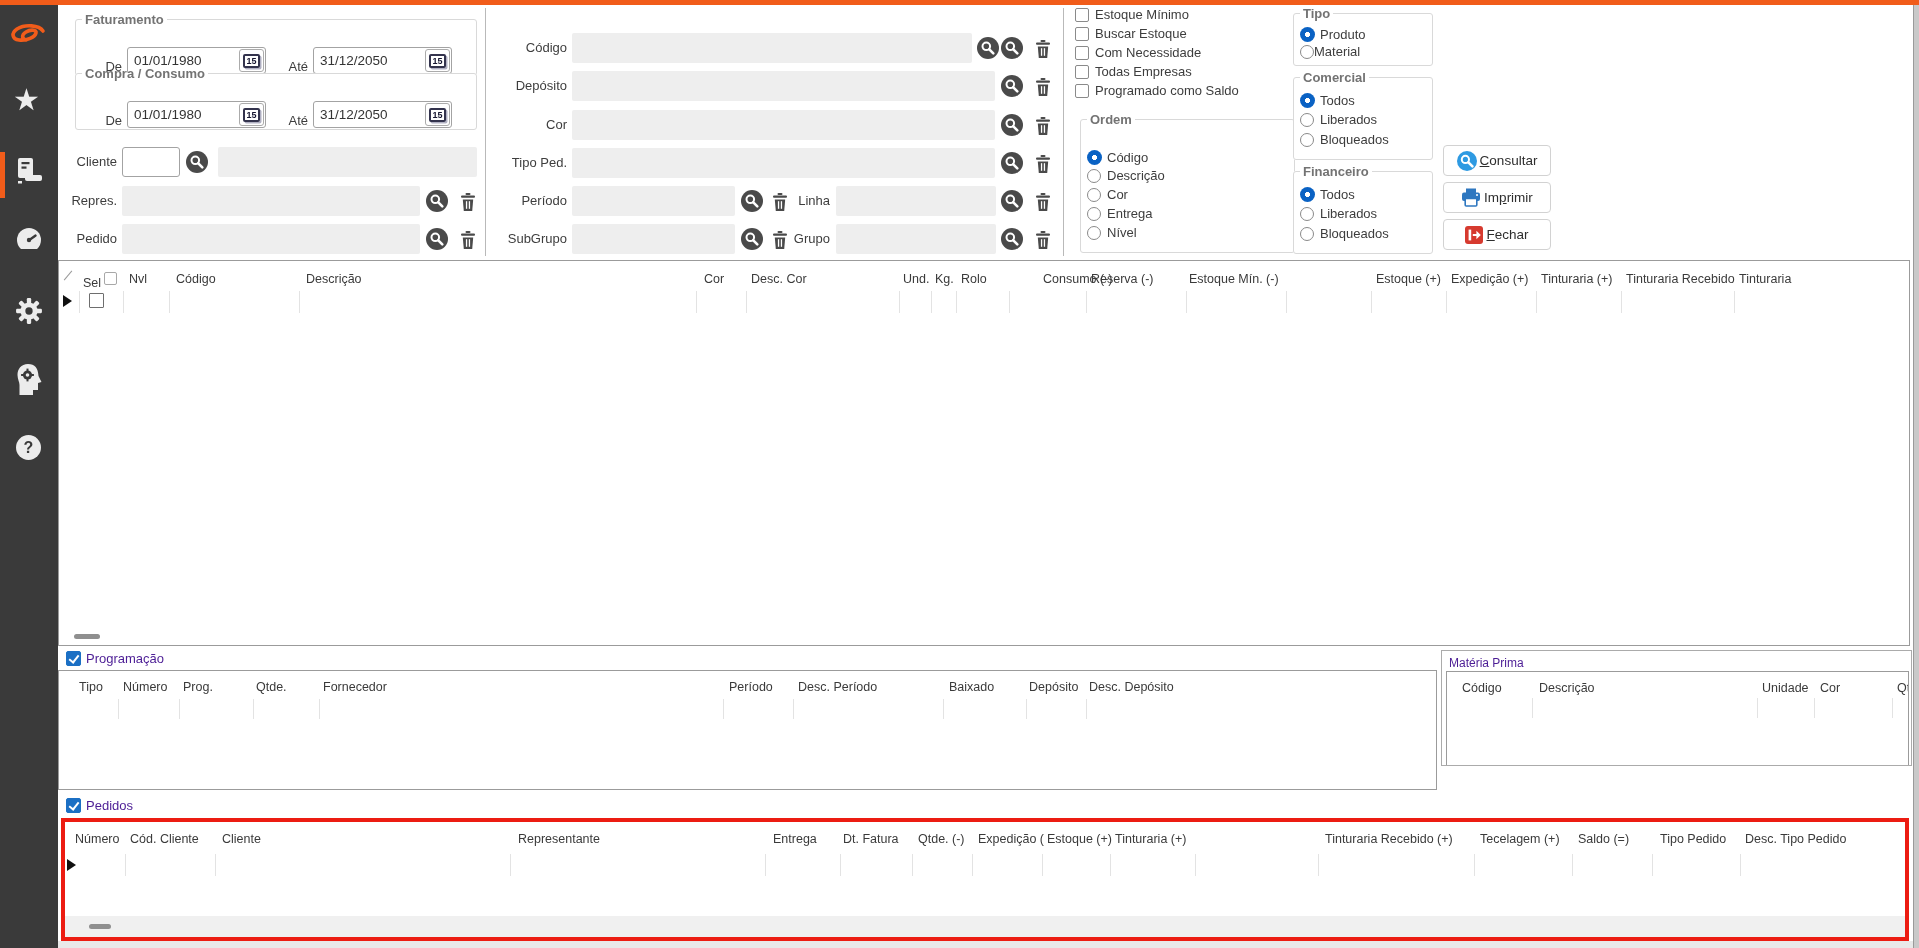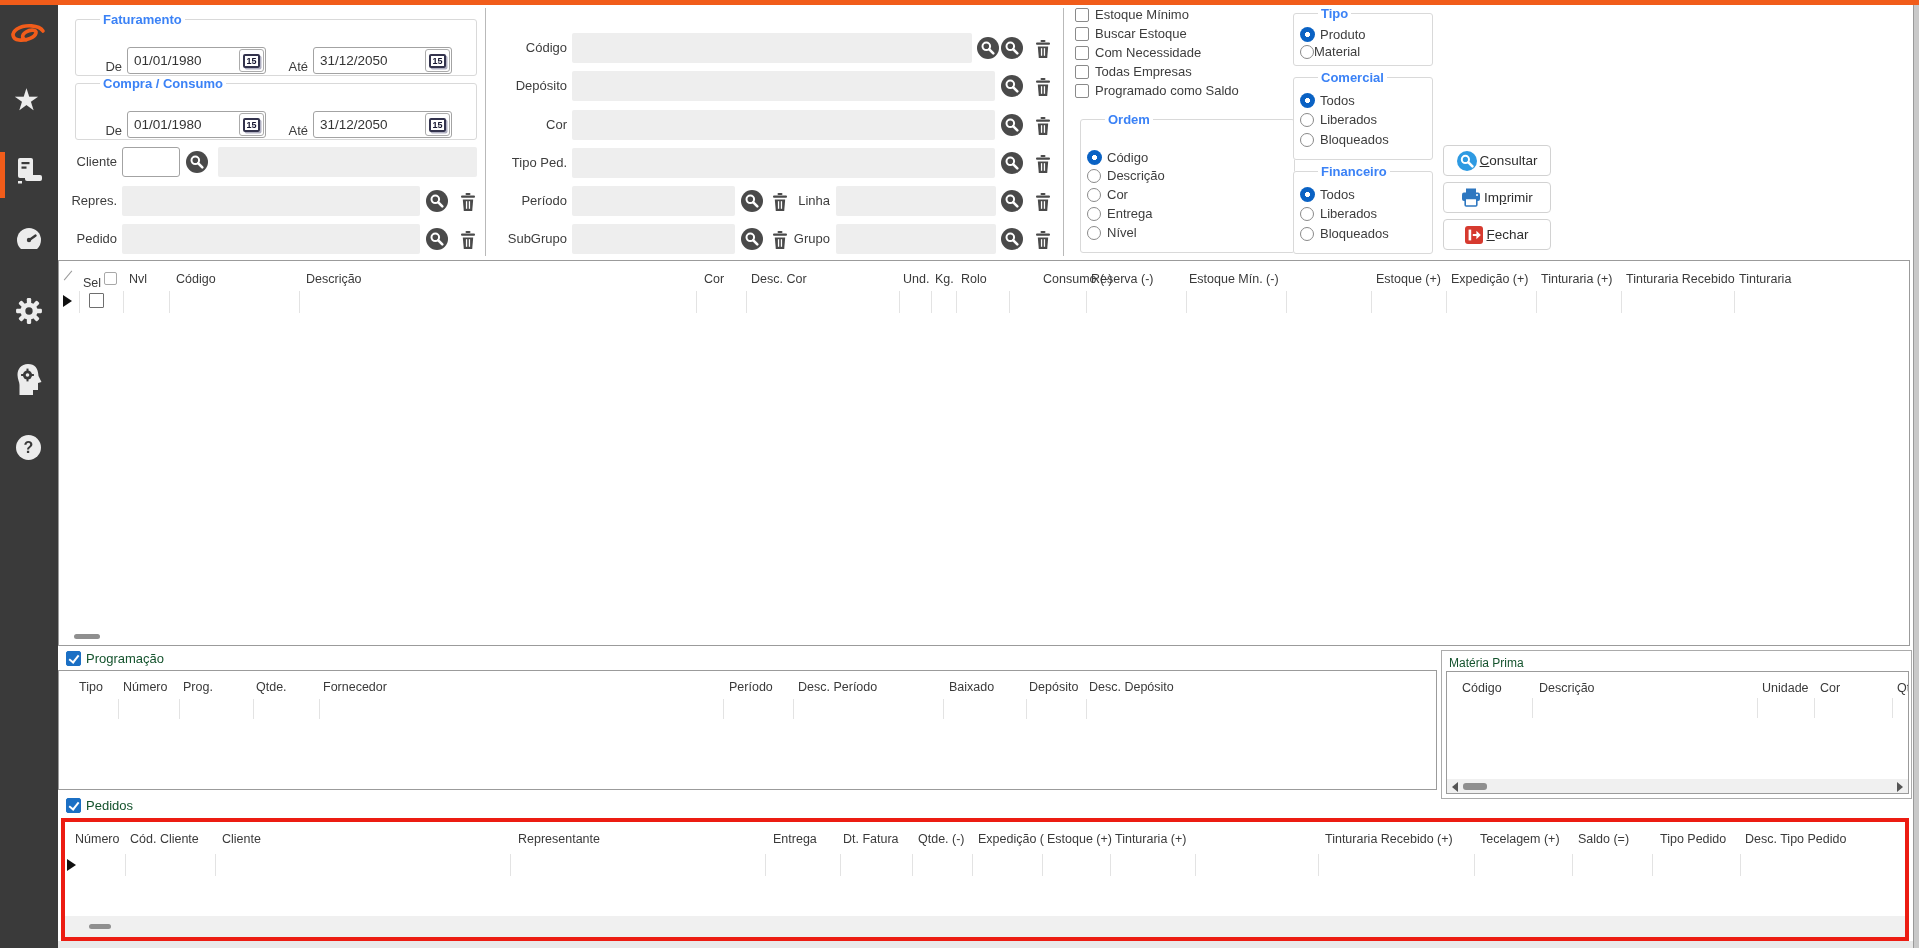--- a/index.html
+++ b/index.html
@@ -5,42 +5,42 @@
   *{box-sizing:border-box;margin:0;padding:0}
   html,body{width:1919px;height:948px}
   body{font-family:"Liberation Sans",sans-serif;background:#fff;position:relative;overflow:hidden}
   .abs{position:absolute}
   .lbl{position:absolute;font-size:13px;color:#3d3d3d;white-space:nowrap;line-height:16px}
   .lblr{text-align:right}
   .gfield{position:absolute;background:#eeeeee;border-radius:2px;height:30px}
   .winput{position:absolute;background:#fff;border:1px solid #a3a3a3;border-radius:3px;height:30px;font-size:13.5px;color:#333;padding:0 6px;font-family:inherit}
   .iconbtn{position:absolute;width:22px;height:22px;border:none;background:transparent;padding:0;cursor:pointer;line-height:0}
   .fs{position:absolute;border:1px solid #d9d9d9;border-radius:3px;background:#fff}
-  .fs legend{font-size:13px;font-weight:bold;color:#3b82f6;margin-left:24px;padding:0 3px}
+  .fs legend{font-size:13px;font-weight:bold;color:#737373;margin-left:6px;padding:0 3px}
   .fsrow{position:absolute;top:20px;left:0;right:0;display:flex;align-items:flex-end;padding-left:16px}
   .delbl{font-size:13px;color:#3d3d3d;flex:none}
   .dcombo{display:flex;align-items:center;height:27px;border:1px solid #a3a3a3;border-radius:3px;background:#fff;padding-left:6px;flex:none}
   .dcombo input{border:none;outline:none;flex:1;font-size:13.5px;color:#333;font-family:inherit;background:transparent;min-width:0}
   .calbtn{width:25px;height:23px;border:1px solid #ababab;border-radius:3px;background:#fff;display:flex;align-items:center;justify-content:center;margin-right:1px;flex:none;cursor:pointer}
   .calglyph{font-size:9px;font-weight:bold;color:#151530;border:2px solid #33334d;border-radius:2px;padding:0 1px;line-height:10px;box-shadow:1.5px 1.5px 0 rgba(80,80,120,.45)}
   .cbx{position:absolute;width:14px;height:14px;border:1px solid #8a8a8a;border-radius:2px;background:#fff;cursor:pointer}
   .cbx.on{background:#1b6fc4;border-color:#1b6fc4}
   .cbx.on::after{content:"";position:absolute;left:4px;top:1px;width:4px;height:8px;border:solid #fff;border-width:0 2px 2px 0;transform:rotate(38deg)}
   .rdo{position:absolute;width:14px;height:14px;border:1px solid #8a8a8a;border-radius:50%;background:#fff;cursor:pointer}
   .rdo.on{border:none;width:15px;height:15px;background:radial-gradient(circle,#fff 0 2.6px,#0a62c4 2.7px 8px)}
   .btn{position:absolute;width:108px;height:31px;background:#fff;border:1px solid #d2d2d2;border-radius:4px;display:flex;align-items:center;justify-content:center;gap:3px;font-size:13.5px;color:#2e2e2e;cursor:pointer;font-family:inherit}
   .hk{text-decoration:underline}
   .grid{position:absolute;background:#fff;border:1px solid #9b9b9b;overflow:hidden}
   .gh{position:absolute;font-size:12.5px;color:#3a3a3a;white-space:nowrap;overflow:hidden;cursor:pointer;line-height:16px}
   .sep{position:absolute;width:1px;background:#e3e3e3}
   .tri{position:absolute;width:0;height:0;border-left:9px solid #101010;border-top:6px solid transparent;border-bottom:6px solid transparent}
   .thumb{position:absolute;background:#8f8f8f;border-radius:3px;cursor:pointer}
   .track{position:absolute;background:#f0f0f0}
   .sarr{position:absolute;width:0;height:0;border-top:5px solid transparent;border-bottom:5px solid transparent;cursor:pointer}
-  .seclbl{position:absolute;font-size:13px;color:#14532d;white-space:nowrap;line-height:16px}
+  .seclbl{position:absolute;font-size:13px;color:#4c1d95;white-space:nowrap;line-height:16px}
   .vdiv{position:absolute;width:1px;background:#b9b9b9}
   .sidebar{position:absolute;left:0;top:5px;width:58px;height:943px;background:#3a3a3a}
   .sideicon{position:absolute;cursor:pointer;line-height:0}
   .helpcircle{width:25px;height:25px;border-radius:50%;background:#ececec;color:#3a3a3a;font-weight:bold;font-size:16px;display:flex;align-items:center;justify-content:center;line-height:25px}
   .corner{position:absolute;width:12px;height:1px;background:#9a9a9a;transform:rotate(-50deg)}
 </style>
 </head>
 <body>
 
 <div id="root">
@@ -120,21 +120,21 @@
       <span class="delbl" style="width:30px;text-align:right;margin-left:12px;margin-right:5px">Até</span>
       <span class="dcombo" style="width:139px">
         <input value="31/12/2050" style="">
         <span class="calbtn">
             <span class="calglyph">15</span>
           </span>
       </span>
     </div>
   </fieldset>
 
-  <fieldset class="fs" style="left:75px;top:76px;width:402px;height:64px">
+  <fieldset class="fs" style="left:75px;top:66px;width:402px;height:64px">
     <legend>Compra / Consumo</legend>
     <div class="fsrow">
       <span class="delbl" style="width:30px;text-align:right;margin-right:5px">De</span>
       <span class="dcombo" style="width:139px">
         <input value="01/01/1980" style="">
         <span class="calbtn">
             <span class="calglyph">15</span>
           </span>
       </span>
       <span class="delbl" style="width:30px;text-align:right;margin-left:12px;margin-right:5px">Até</span>
@@ -496,21 +496,21 @@
     <div class="sep" style="left:120px;top:28px;height:20px"></div>
     <div class="sep" style="left:194px;top:28px;height:20px"></div>
     <div class="sep" style="left:260px;top:28px;height:20px"></div>
     <div class="sep" style="left:664px;top:28px;height:20px"></div>
     <div class="sep" style="left:734px;top:28px;height:20px"></div>
     <div class="sep" style="left:884px;top:28px;height:20px"></div>
     <div class="sep" style="left:967px;top:28px;height:20px"></div>
     <div class="sep" style="left:1027px;top:28px;height:20px"></div>
   </div>
 
-  <div class="grid" style="left:1441px;top:650px;width:471px;height:149px;border-color:#ababab">
+  <div class="grid" style="left:1441px;top:650px;width:471px;height:116px;border-color:#ababab">
     <div class="seclbl" style="left:7px;top:4px;font-size:12px">Matéria Prima</div>
     <div class="grid" style="left:4px;top:20px;width:463px;height:123px">
       <div class="gh" style="left:15px;top:8px">Código</div>
       <div class="gh" style="left:92px;top:8px">Descrição</div>
       <div class="gh" style="left:315px;top:8px;width:50px">Unidade</div>
       <div class="gh" style="left:373px;top:8px">Cor</div>
       <div class="gh" style="left:450px;top:8px;width:12px">Qtde.</div>
       <div class="sep" style="left:85px;top:26px;height:20px"></div>
       <div class="sep" style="left:310px;top:26px;height:20px"></div>
       <div class="sep" style="left:367px;top:26px;height:20px"></div>

